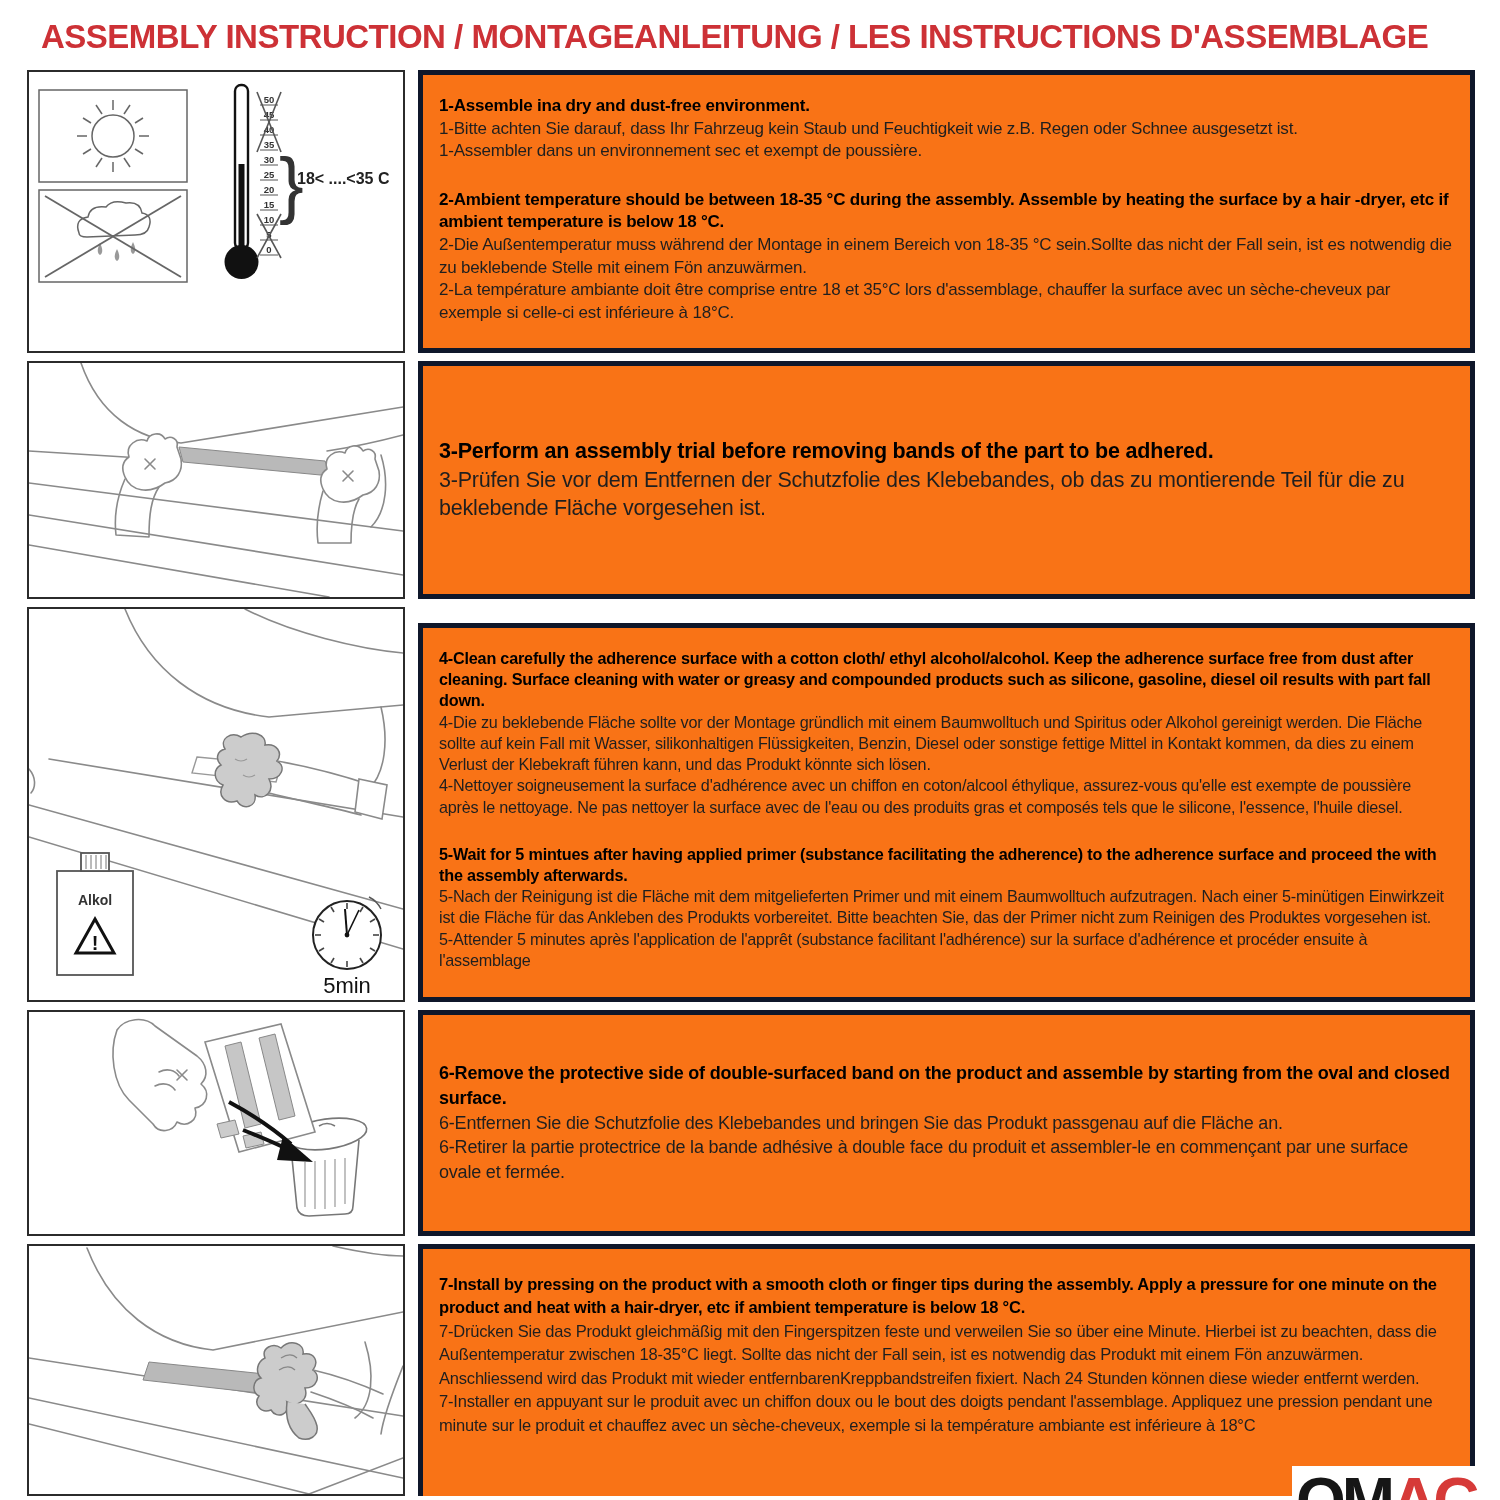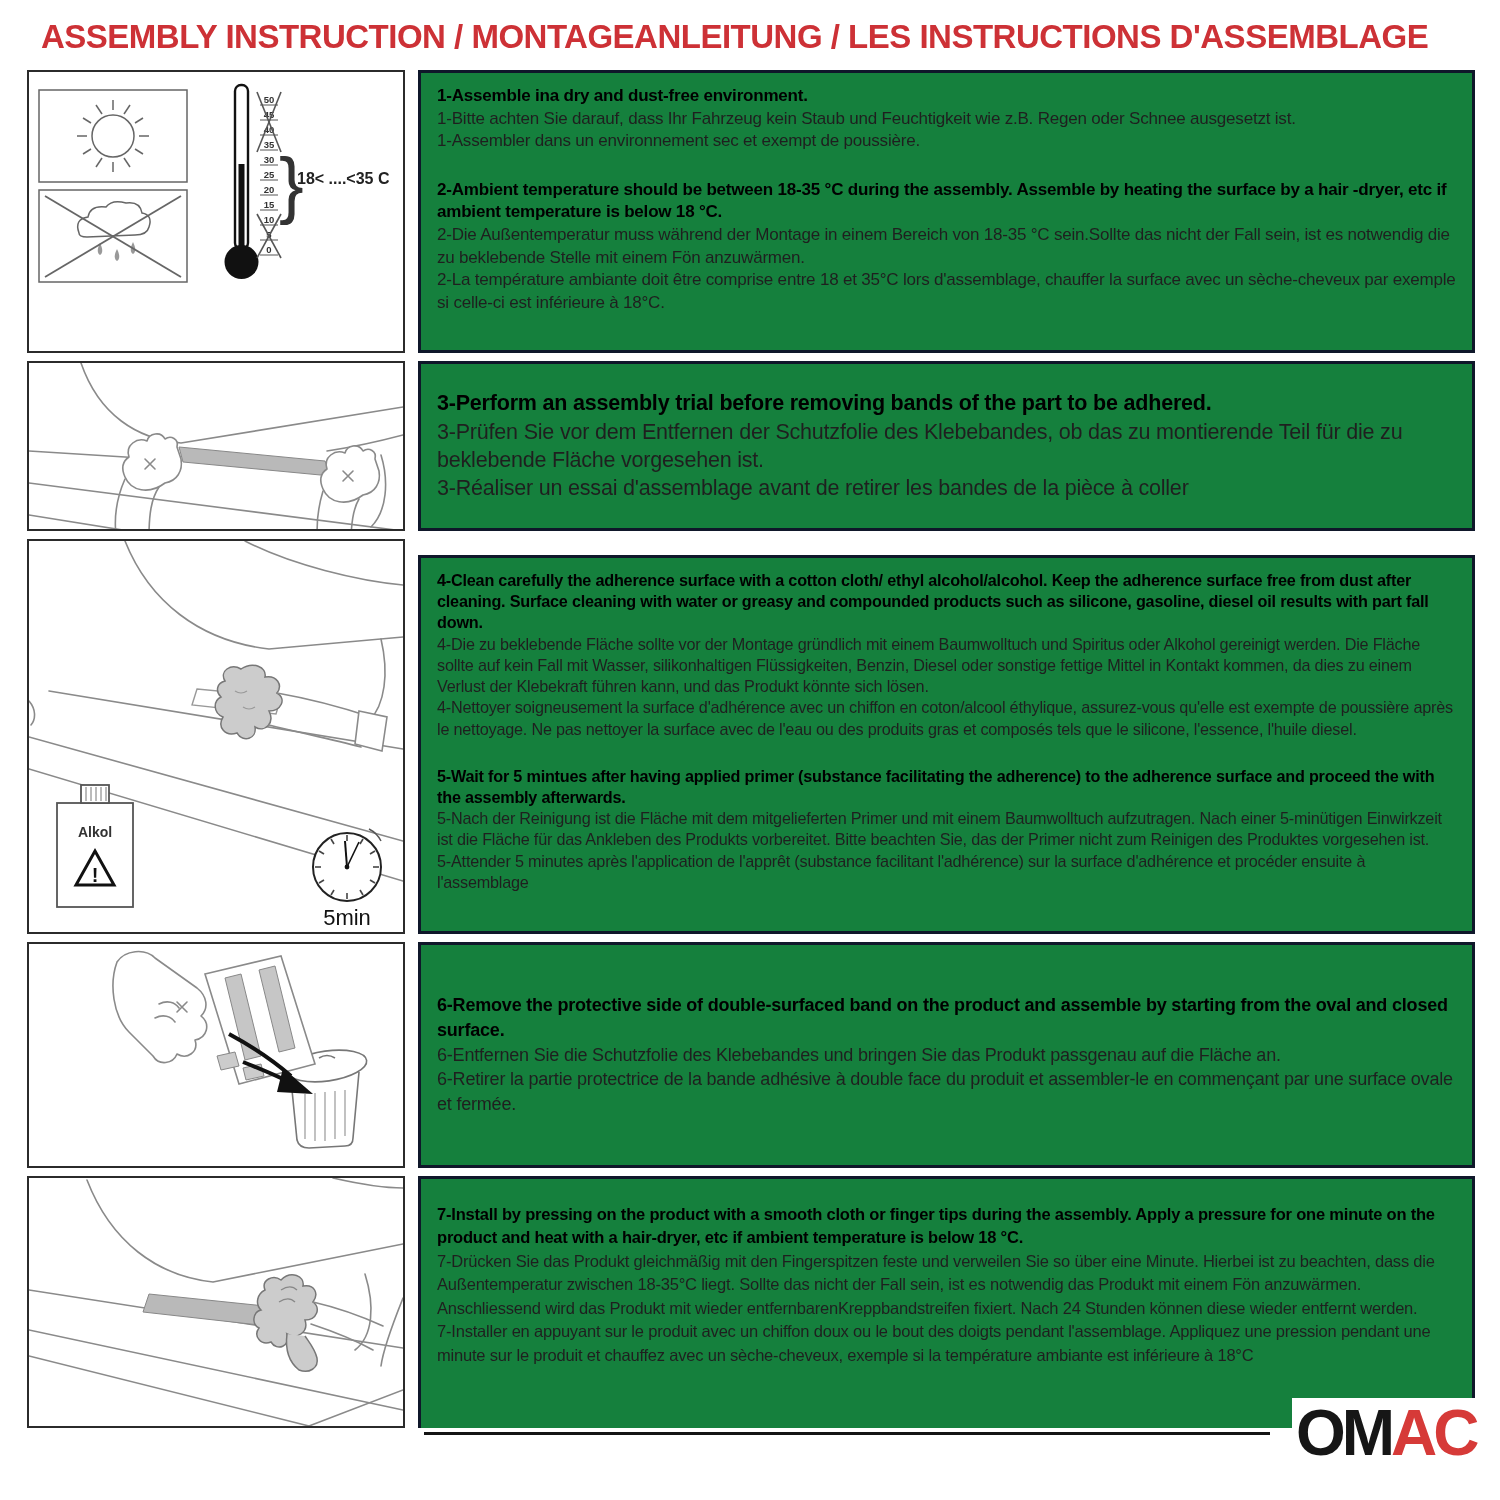--- a/index.html
+++ b/index.html
@@ -12,24 +12,24 @@
     color:#cd3136;font-weight:bold;font-size:33px;letter-spacing:-0.5px;
     white-space:nowrap;margin:8px 0 14px 14px;
   }
   .row{display:flex;gap:13px;margin-bottom:8px;}
   .figbox{
     flex:0 0 378px;width:378px;border:2px solid #2b2b2b;background:#fff;
     box-sizing:border-box;overflow:hidden;
   }
   .figbox svg{display:block;}
   .textbox{
-    flex:1;border:3px solid #0f172a;box-sizing:border-box;
-    padding:12px 16px;color:#1f1f1f;background:#15803d;
-  }
-  .r1{height:283px;} .r2{height:170px;} .r3{height:395px;} .r4{height:226px;} .r5{height:252px;}
+    flex:1;border:5px solid #0f172a;box-sizing:border-box;
+    padding:20px 16px;color:#1f1f1f;background:#f97316;
+  }
+  .r1{height:283px;} .r2{height:238px;} .r3{height:395px;} .r4{height:226px;} .r5{height:252px;}
   .r1 .textbox{font-size:17px;line-height:1.33;}
   .r2 .textbox{font-size:21.5px;line-height:1.32;display:flex;flex-direction:column;justify-content:center;}
   .r3 .textbox{font-size:16.2px;line-height:1.31;margin-top:16px;}
   .r4 .textbox{font-size:18px;line-height:1.38;display:flex;flex-direction:column;justify-content:center;}
   .r5 .textbox{font-size:16.5px;line-height:1.42;padding-top:24px;border-bottom:none;}
   .para{margin:0;letter-spacing:-0.2px;}
   .para.bold{font-weight:bold;color:#000;}
   .para.gap{margin-top:26px;}
   .footer{display:flex;align-items:center;margin-top:-38px;position:relative;}
   .footer-line{height:3px;background:#141414;width:846px;margin-left:397px;flex:0 0 auto;}
@@ -145,21 +145,20 @@
         <g class="fig-stroke">
           <path d="M298,106 C294,94 306,86 316,90 C318,82 330,80 334,88 C340,84 348,88 346,96 L350,108 C352,120 346,130 334,132 C318,144 300,140 294,126 C290,117 292,110 298,106 Z" fill="#fff"></path>
           <path d="M294,128 C288,148 287,164 289,180 L322,180 C322,160 324,146 330,136"></path>
           <path d="M314,108 L324,118 M324,108 L314,118"></path>
         </g>
       </svg>
     </div>
     <div class="textbox">
         <p class="para bold">3-Perform an assembly trial before removing bands of the part to be adhered.</p>
         <p class="para">3-Prüfen Sie vor dem Entfernen der Schutzfolie des Klebebandes, ob das zu montierende Teil für die zu beklebende Fläche vorgesehen ist.</p>
-        <p class="para">3-Réaliser un essai d'assemblage avant de retirer les bandes de la pièce à coller</p>
       </div>
   </div>
 
   <div class="row r3">
     <div class="figbox">
       <svg width="374" height="391" viewBox="0 0 374 391">
         <g class="fig-stroke">
           <path d="M96,0 C120,60 170,100 240,108 L374,96"></path>
           <path d="M216,0 C262,24 330,40 374,44"></path>
           <path d="M352,98 C360,132 356,164 340,180"></path>

